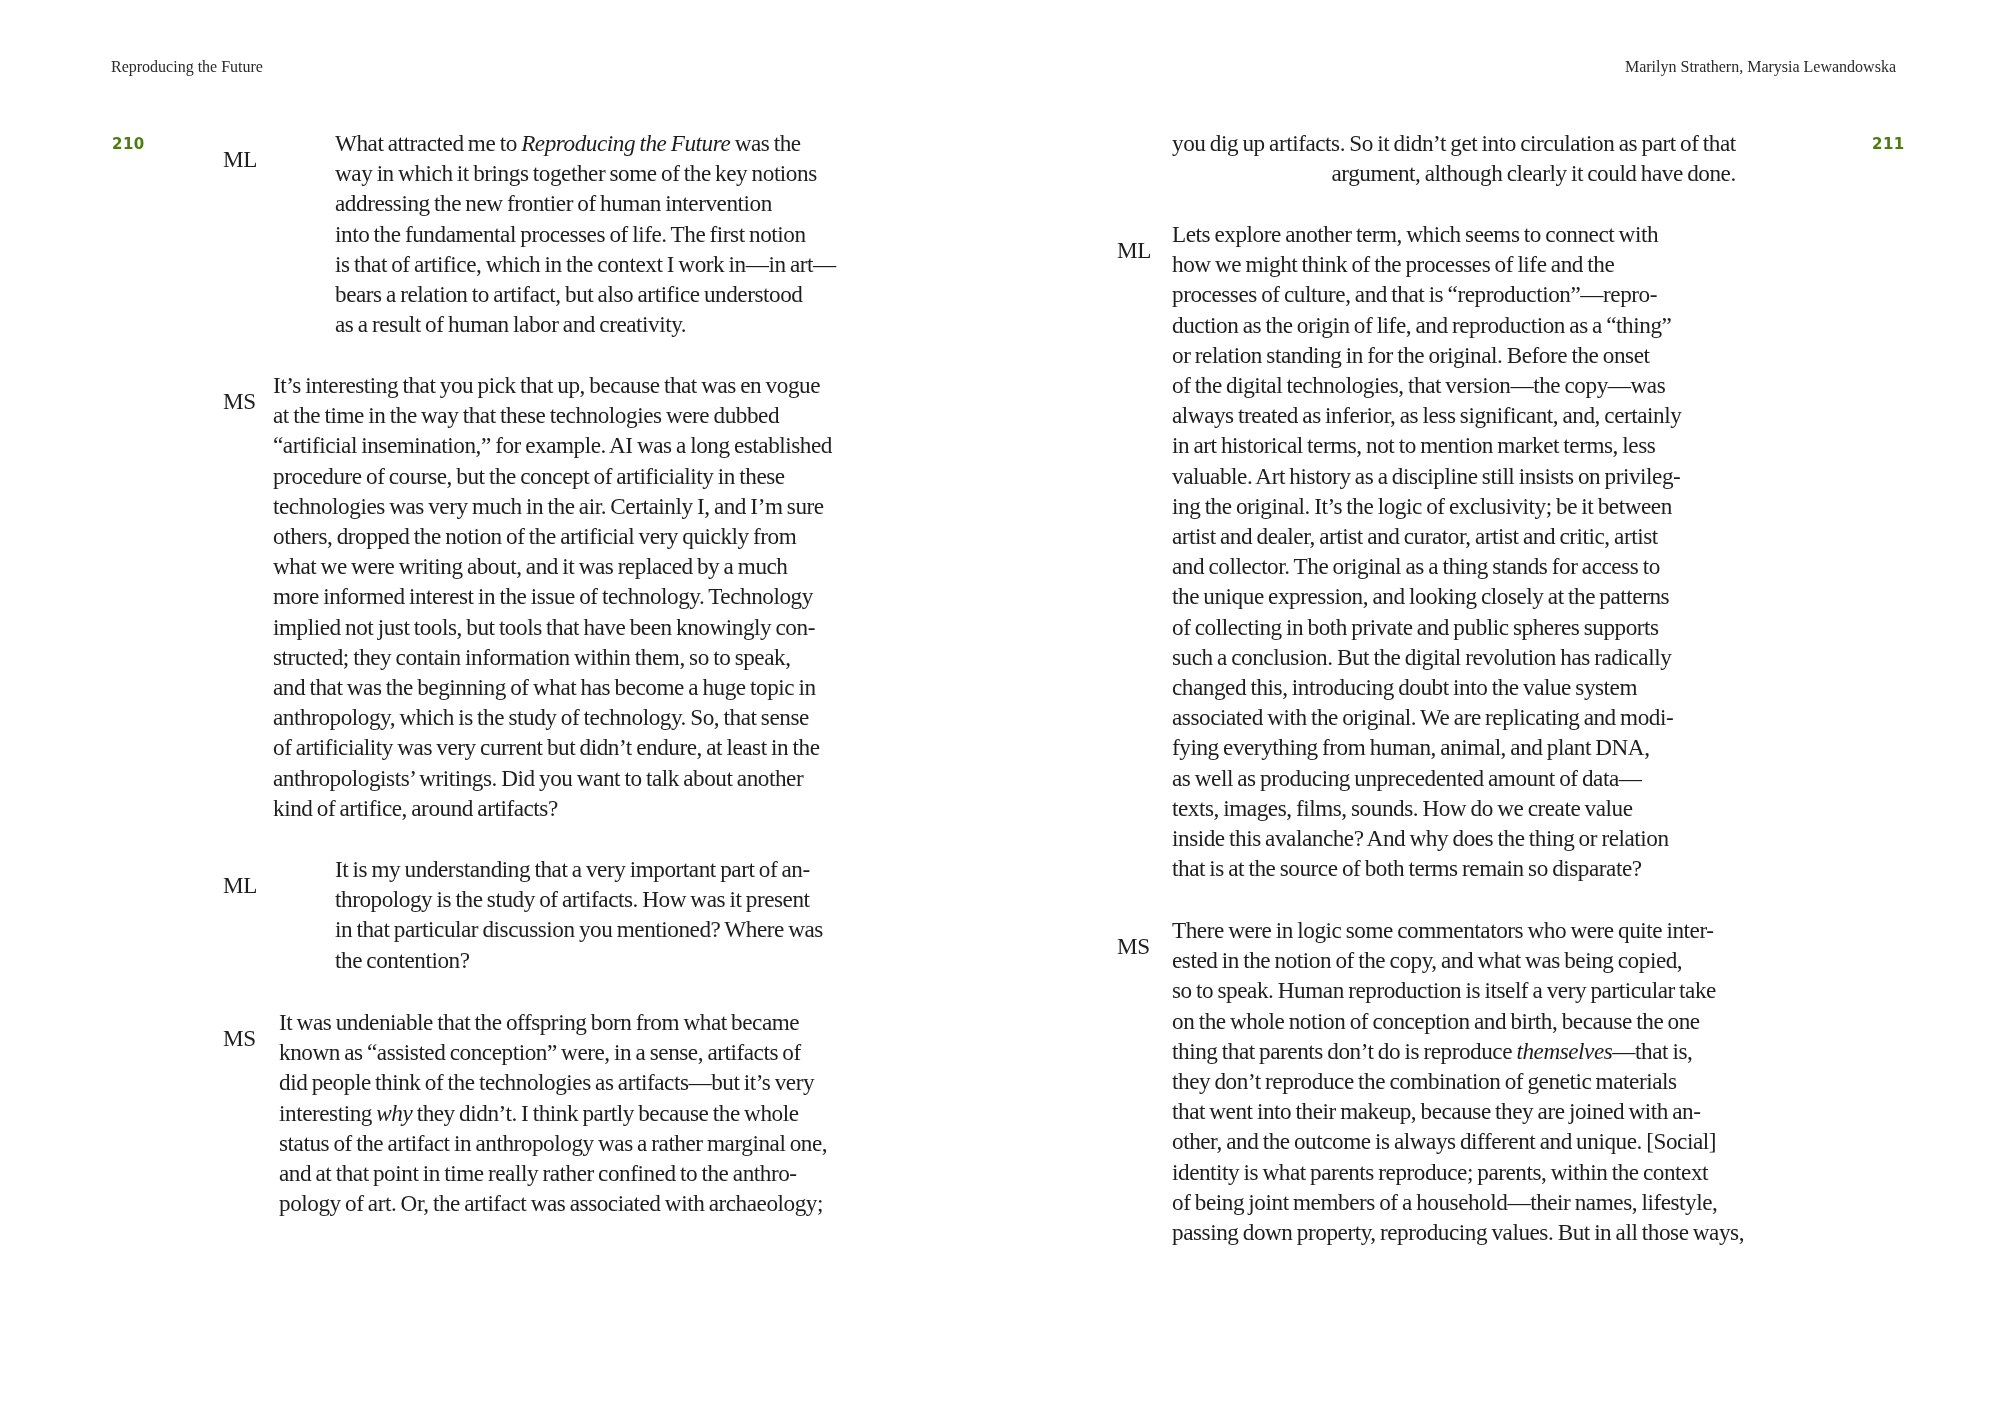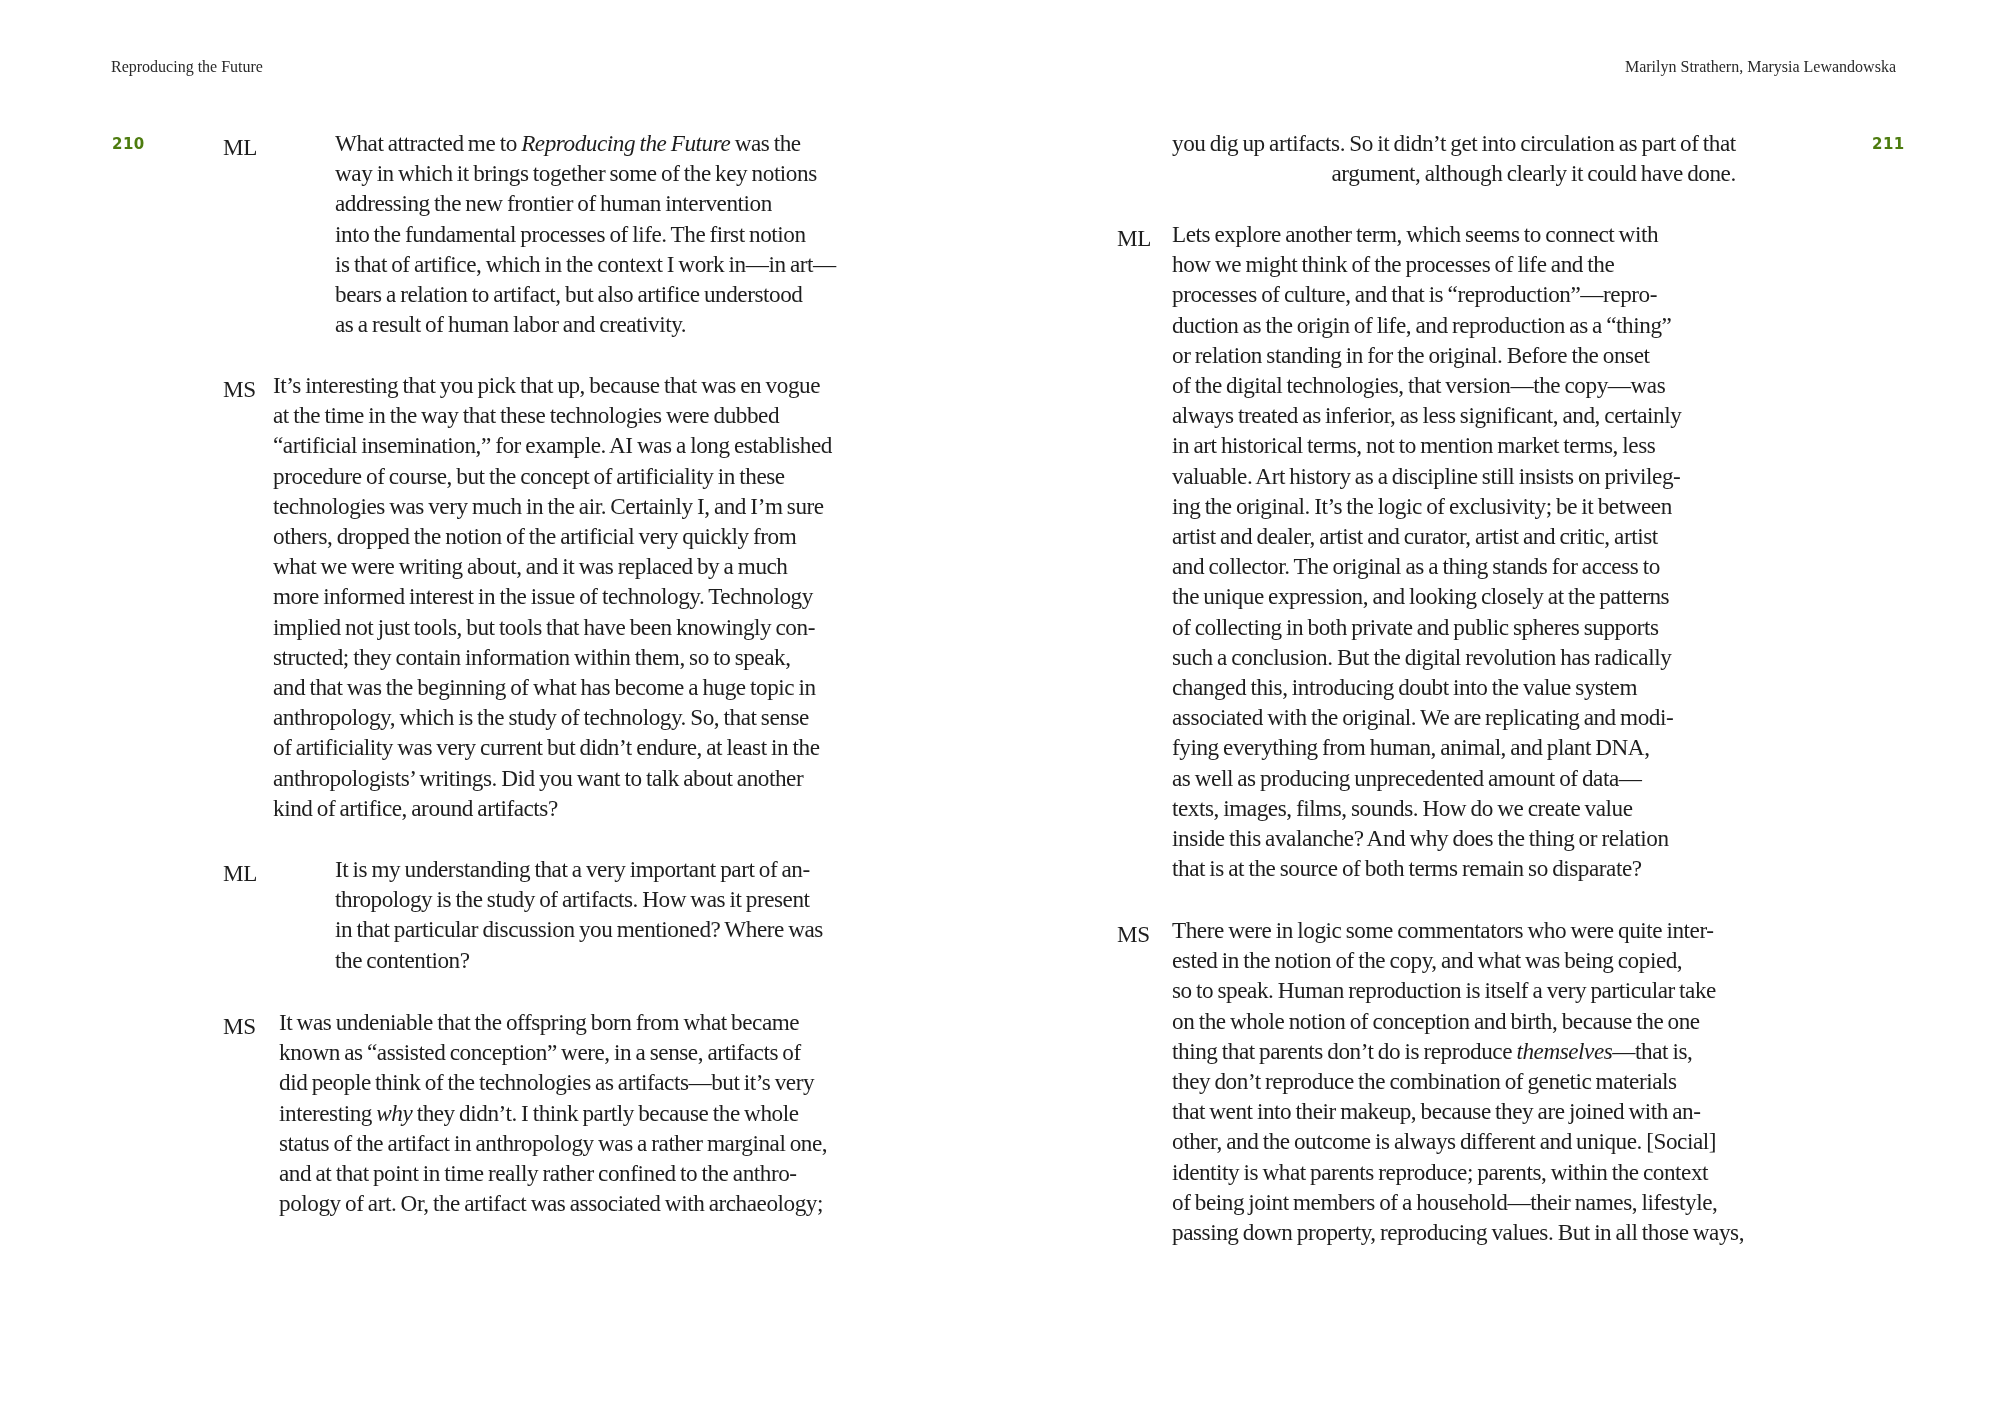--- a/index.html
+++ b/index.html
@@ -15,21 +15,21 @@
   .rh-left { left: 111px; }
   .rh-right { right: 104px; text-align: right; }
   .folio {
     position: absolute; top: 135px; font-family: "DejaVu Sans", sans-serif;
     font-weight: bold; font-size: 15px; letter-spacing: 0.5px; color: #4d7c0f;
   }
   .folio-left { left: 112px; }
   .folio-right { left: 1872px; }
 
   .speech { position: absolute; font-size: 23.2px; line-height: 30.2px; letter-spacing: -0.45px; word-spacing: -1px; }
-  .speaker { position: absolute; left: 0; top: 4px; }
+  .speaker { position: absolute; left: 0; top: 16px; }
   .line { display: block; white-space: nowrap; }
   .line em { font-style: italic; }
 
   
   #lp-ml-1 { left: 223px; top: 128px; }
   #lp-ml-1 .text { margin-left: 112px; }
   #lp-ms-1 { left: 223px; top: 370px; }
   #lp-ms-1 .text { margin-left: 50px; }
   #lp-ml-2 { left: 223px; top: 854px; }
   #lp-ml-2 .text { margin-left: 112px; }

